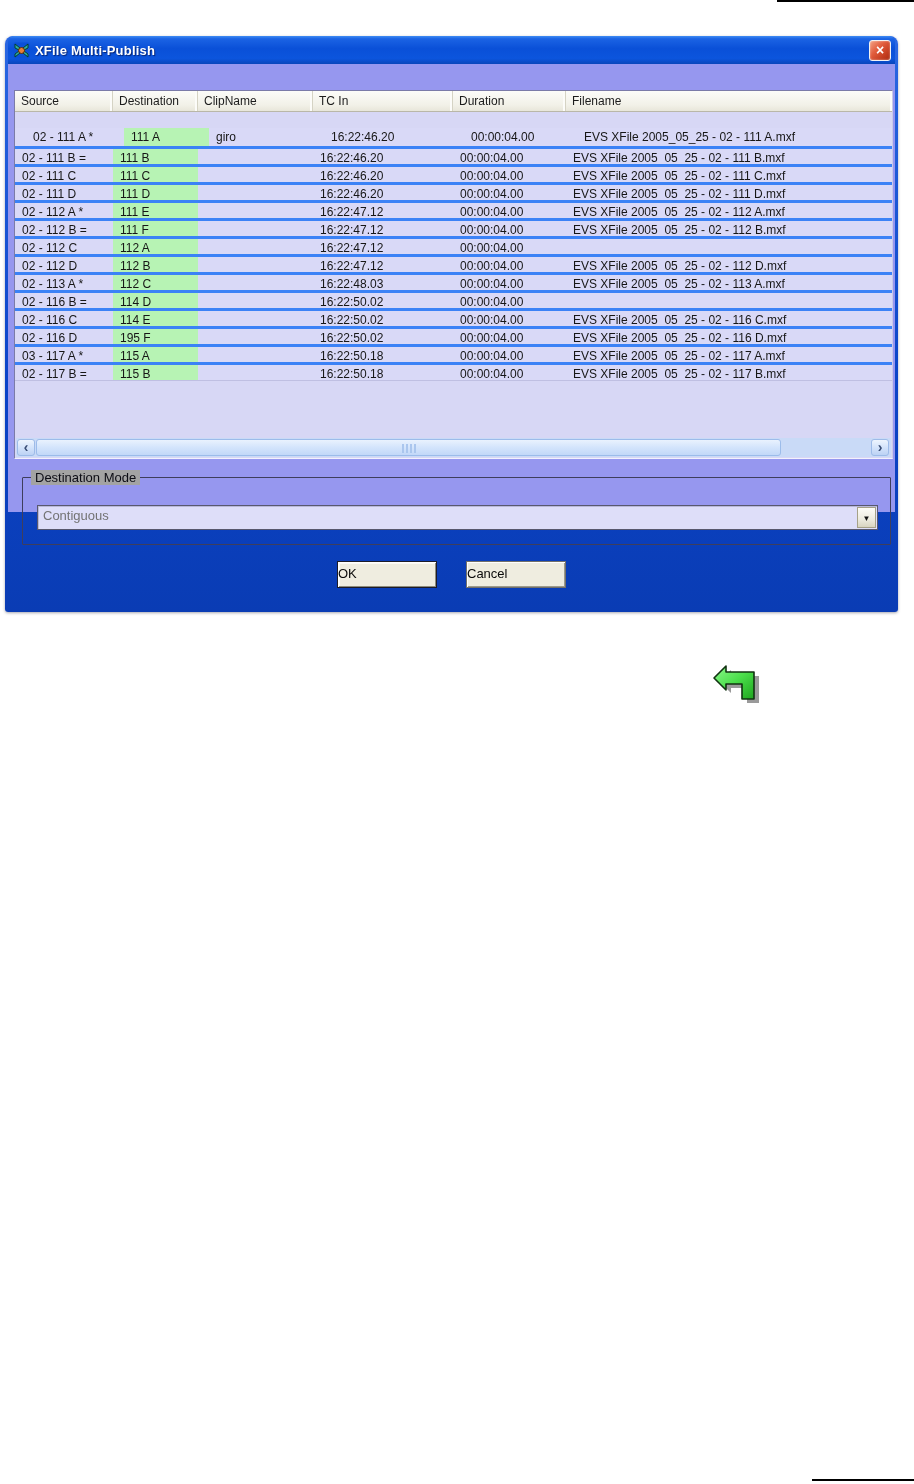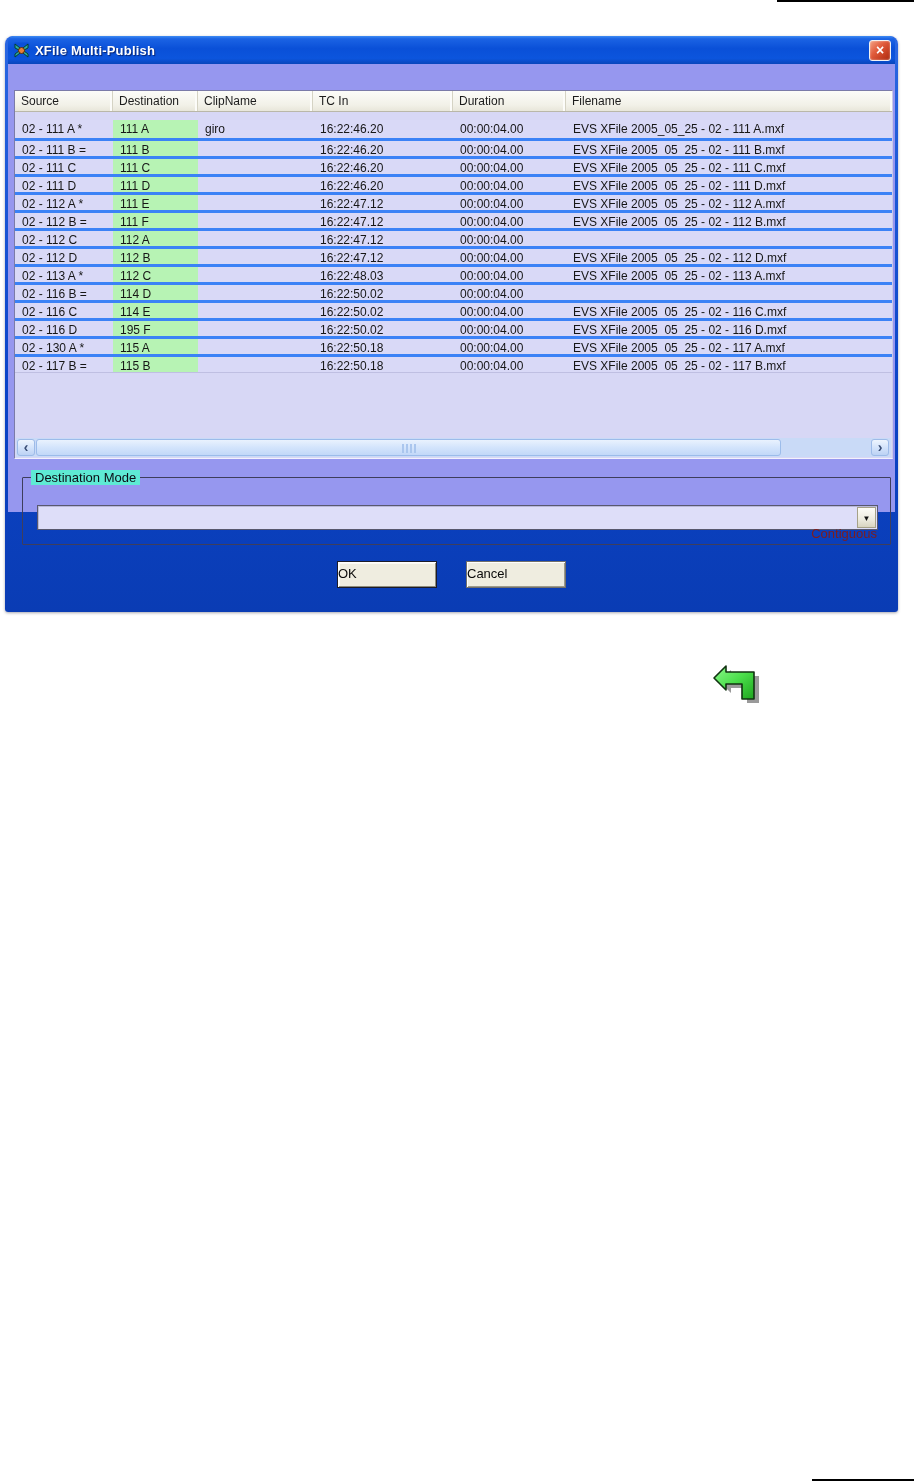--- a/index.html
+++ b/index.html
@@ -40,47 +40,47 @@
         box-shadow:inset -2px 0 0 #fcfcf9; white-space:nowrap; overflow:hidden; cursor:default; }
   .col-source{ width:98px; flex:0 0 auto; }
   .col-dest  { width:85px; flex:0 0 auto; }
   .col-clip  { width:115px; flex:0 0 auto; }
   .col-tcin  { width:140px; flex:0 0 auto; }
   .col-dur   { width:113px; flex:0 0 auto; }
   .col-file  { flex:1 1 auto; border-right:none; }
   .tbody { }
   .row { display:flex; height:19px; background:#d9d9f7;
          border-top:3px solid #3b82f6; border-bottom:1px solid #bfbfe2; margin-top:-1px; }
-  .row:first-child { margin-top:8px; border-top:none; }
+  .row:first-child { margin-top:16px; border-top:none;padding-left:11px; }
   .cell { font-size:12px; color:#161616; padding:2px 0 0 7px; white-space:nowrap; overflow:hidden; }
   .cell.dest { background:#b7f3b4; }
 
   
   .hscroll { position:absolute; left:1px; right:1px; bottom:1px; height:19px;
              background:#c9daf7; display:flex; align-items:center; }
   .sb-btn { width:18px; height:17px; margin:1px; flex:0 0 auto;
             background:linear-gradient(180deg,#eef5fe,#cfe0fa 60%,#bcd2f4);
             border:1px solid #9dbbe8; border-radius:3px; color:#3a4e75; font-size:14px;
             font-weight:bold; text-align:center; line-height:14px; cursor:pointer; }
   .sb-thumb { position:absolute; left:20px; top:1px; width:745px; height:17px;
               background:linear-gradient(180deg,#e9f2fe 0%,#d3e4fc 50%,#c2d8f8 100%);
               border:1px solid #9cbcea; border-radius:3px; cursor:pointer; }
   .sb-grip { position:absolute; left:50%; top:4px; width:14px; height:9px; margin-left:-7px;
              background:repeating-linear-gradient(90deg,#aac6ee 0 2px,transparent 2px 4px); }
   .sb-right { position:absolute; right:1px; top:0; }
 
   
   .groupbox { position:absolute; left:14px; top:413px; width:869px; height:68px;
               border:1px solid #3e3e5c; border-radius:1px; }
-  .group-label { position:absolute; left:8px; top:-8px; background:#5eead4; padding:0 4px;
+  .group-label { position:absolute; left:8px; top:-8px; background:#a3a3a3; padding:0 4px;
                  font-size:13px; color:#0c0c14; }
   .combo { position:absolute; left:14px; top:27px; width:841px; height:25px;
            background:#dedef9; border:1px solid #58586e;
            box-shadow:inset 1px 1px 0 #b8b8d8; cursor:pointer; }
-  .combo-value { font-size:13px; color:#7f1d1d; padding:20px 0 0 5px;text-align:right; }
+  .combo-value { font-size:13px; color:#737373; padding:2px 0 0 5px; }
   .combo-btn { position:absolute; right:1px; top:1px; width:19px; height:21px;
                background:linear-gradient(180deg,#fdfcf7,#eceade 60%,#d8d4c0);
                border:1px solid #a5a188; text-align:center; color:#111;
                font-size:8px; line-height:21px; cursor:pointer; }
 
   
   .btn { position:absolute; top:497px; width:100px; height:27px; font-size:13px; color:#0a0a0a;
          background:#efede0; text-align:left; line-height:24px; cursor:pointer; }
   .btn-ok { left:329px; border:1px solid #1c1c28;
             box-shadow:inset 1px 1px 0 #ffffff, inset -1px -1px 0 #8e8c7c, inset 2px 2px 0 #fbfaf4; }
@@ -215,21 +215,21 @@
             </div>
             <div class="row">
               <div class="cell col-source">02 - 116 D</div>
               <div class="cell col-dest dest">195 F</div>
               <div class="cell col-clip"></div>
               <div class="cell col-tcin">16:22:50.02</div>
               <div class="cell col-dur">00:00:04.00</div>
               <div class="cell col-file">EVS XFile 2005_05_25 - 02 - 116 D.mxf</div>
             </div>
             <div class="row">
-              <div class="cell col-source">02 - 130 A *</div>
+              <div class="cell col-source">03 - 117 A *</div>
               <div class="cell col-dest dest">115 A</div>
               <div class="cell col-clip"></div>
               <div class="cell col-tcin">16:22:50.18</div>
               <div class="cell col-dur">00:00:04.00</div>
               <div class="cell col-file">EVS XFile 2005_05_25 - 02 - 117 A.mxf</div>
             </div>
             <div class="row">
               <div class="cell col-source">02 - 117 B =</div>
               <div class="cell col-dest dest">115 B</div>
               <div class="cell col-clip"></div>

